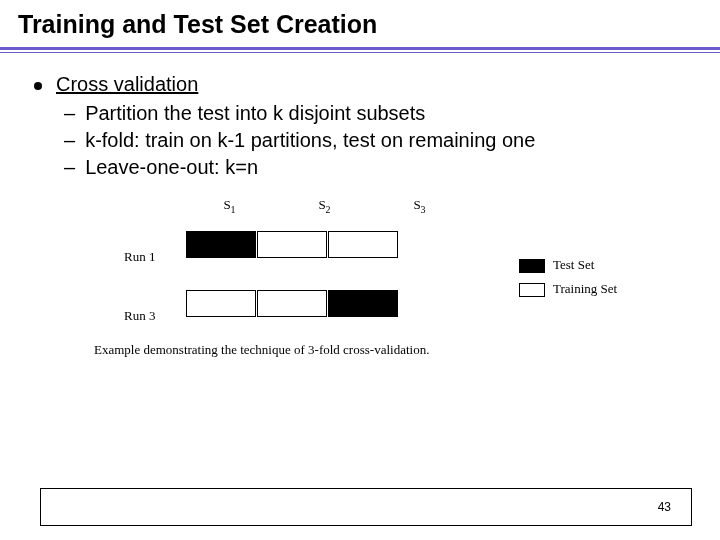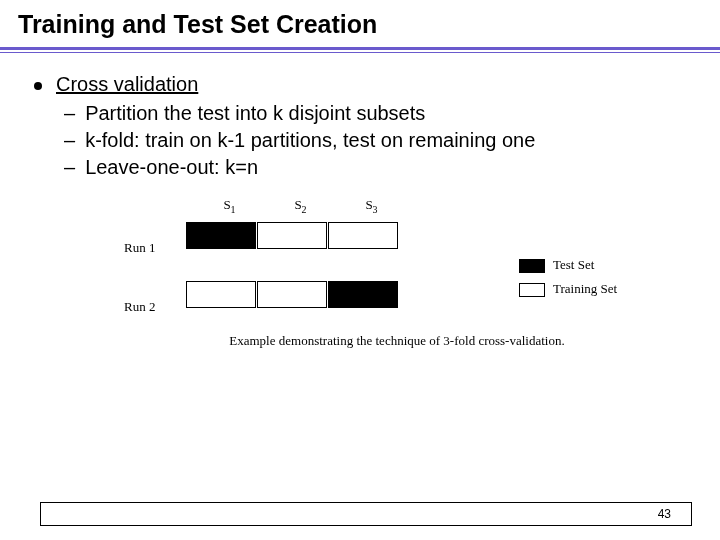--- a/index.html
+++ b/index.html
@@ -71,21 +71,22 @@
       color: #000;
     }
     .diagram {
       margin-top: 18px;
       margin-left: 90px;
       position: relative;
     }
     .headers {
       display: flex;
       margin-left: 70px;
-      margin-bottom: 0;
+      margin-bottom: 9px;
+      gap: 24px;
     }
     .header-cell {
       width: 71px;
       text-align: center;
       font-size: 13px;
       font-family: 'Times New Roman', serif;
     }
     .header-cell sub {
       font-size: 10px;
     }
@@ -136,32 +137,31 @@
       background: #000;
     }
     .legend-box.empty {
       background: #fff;
     }
     .legend-text {
       font-size: 13px;
       font-family: 'Times New Roman', serif;
     }
     .caption {
-      text-align: center;
       font-size: 13px;
       font-family: 'Times New Roman', serif;
       margin-top: 5px;
       margin-left: -30px;
     }
     .page-number-box {
       position: absolute;
       bottom: 14px;
       left: 40px;
       right: 28px;
-      height: 24px;
+      height: 38px;
       border: 1.5px solid #000;
       display: flex;
       align-items: center;
       justify-content: flex-end;
       padding-right: 20px;
     }
     .page-number {
       font-size: 12px;
       color: #000;
     }
@@ -200,21 +200,21 @@
 
     <div class="run-row">
       <div class="run-label">Run 1</div>
       <div class="boxes">
         <div class="box filled"></div>
         <div class="box empty"></div>
         <div class="box empty"></div>
       </div>
     </div>
     <div class="run-row">
-      <div class="run-label">Run 2</div>
+      <div class="run-label">Run 3</div>
       <div class="boxes">
         <div class="box empty"></div>
         <div class="box empty"></div>
         <div class="box filled"></div>
       </div>
     </div>
 
     <div class="legend">
       <div class="legend-row">
         <div class="legend-box filled"></div>

